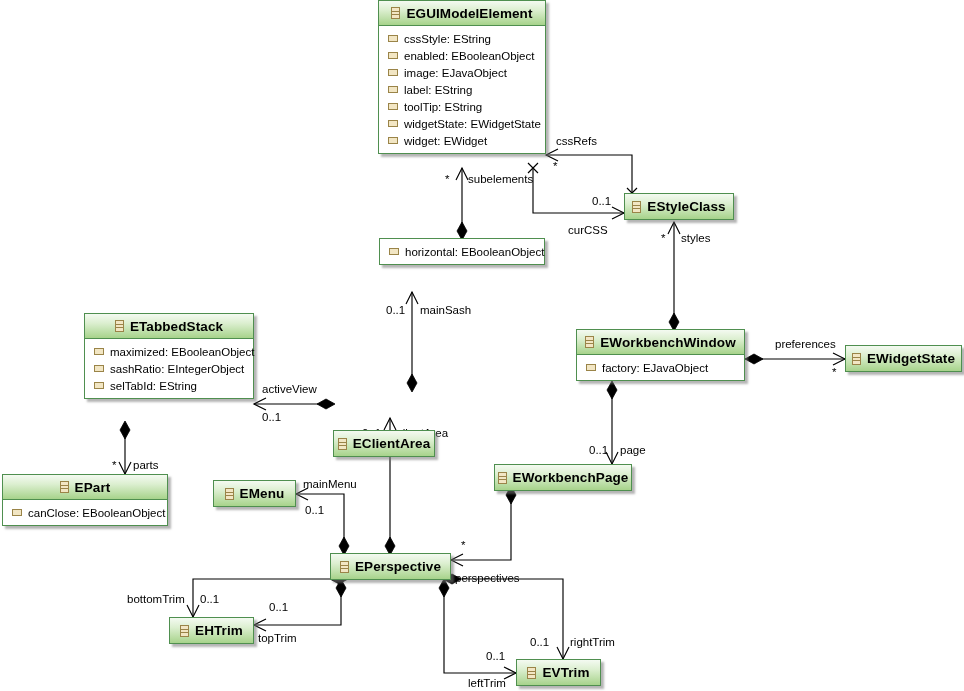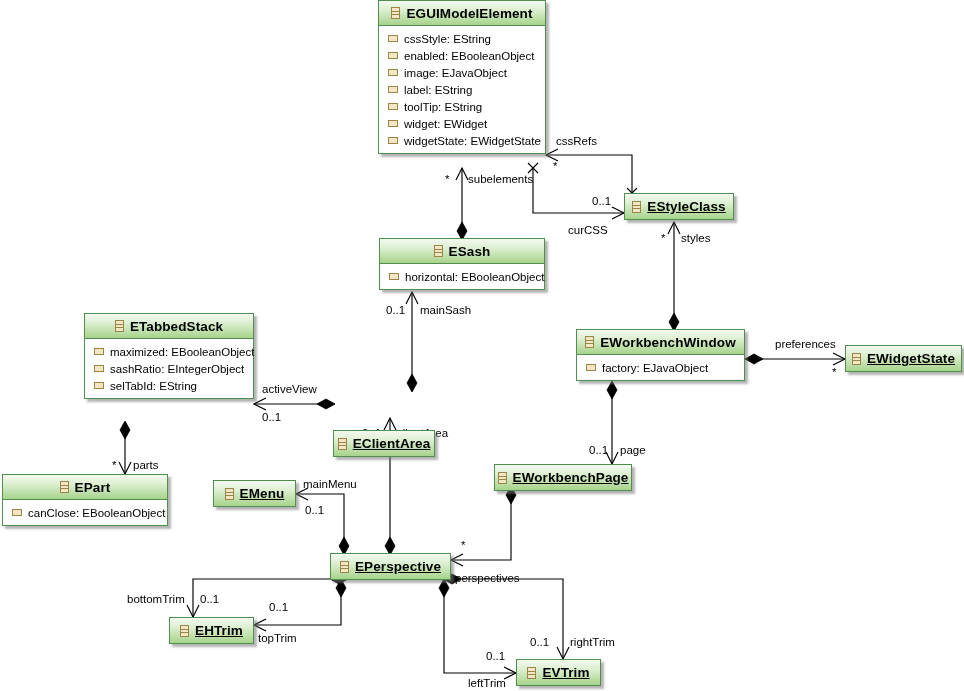--- a/index.html
+++ b/index.html
@@ -54,21 +54,21 @@
     box-sizing: border-box;
     height: 25px;
     display: flex;
     align-items: center;
     justify-content: center;
     gap: 6px;
     background: linear-gradient(to bottom, #f4faf1 0%, #dcefd0 38%, #a7d38b 100%);
     border-bottom: 1px solid #4f8f4f;
     padding: 8px 6px;
   }
-  .cls.noattrs .cls-header { border-bottom: none; text-decoration: underline; }
+  .cls.noattrs .cls-header { border-bottom: none; }
   .cls-title {
     font-family: "Liberation Sans", sans-serif;
     font-size: 13.5px;
     font-weight: bold;
     color: #000000;
     white-space: nowrap;
     letter-spacing: 0.1px;
   }
   .cls-icon {
     width: 9px;
@@ -273,34 +273,30 @@
     <div class="attr">
       <span class="attr-icon"></span>
       <span>label: EString</span>
     </div>
     <div class="attr">
       <span class="attr-icon"></span>
       <span>toolTip: EString</span>
     </div>
     <div class="attr">
       <span class="attr-icon"></span>
+      <span>widgetState: EWidgetState</span>
+    </div>
+    <div class="attr">
+      <span class="attr-icon"></span>
       <span>widget: EWidget</span>
     </div>
-    <div class="attr">
-      <span class="attr-icon"></span>
-      <span>widgetState: EWidgetState</span>
-    </div>
   </div>
 </div>
 
 <div class="cls" style="left:379px; top:238px; width:166px;">
-  <div class="cls-header">
-    <span class="cls-icon"></span>
-    <span class="cls-title">ESash</span>
-  </div>
   <div class="cls-attrs">
     <div class="attr">
       <span class="attr-icon"></span>
       <span>horizontal: EBooleanObject</span>
     </div>
   </div>
 </div>
 
 <div class="cls noattrs" style="left:624px; top:193px; width:110px;">
   <div class="cls-header">

